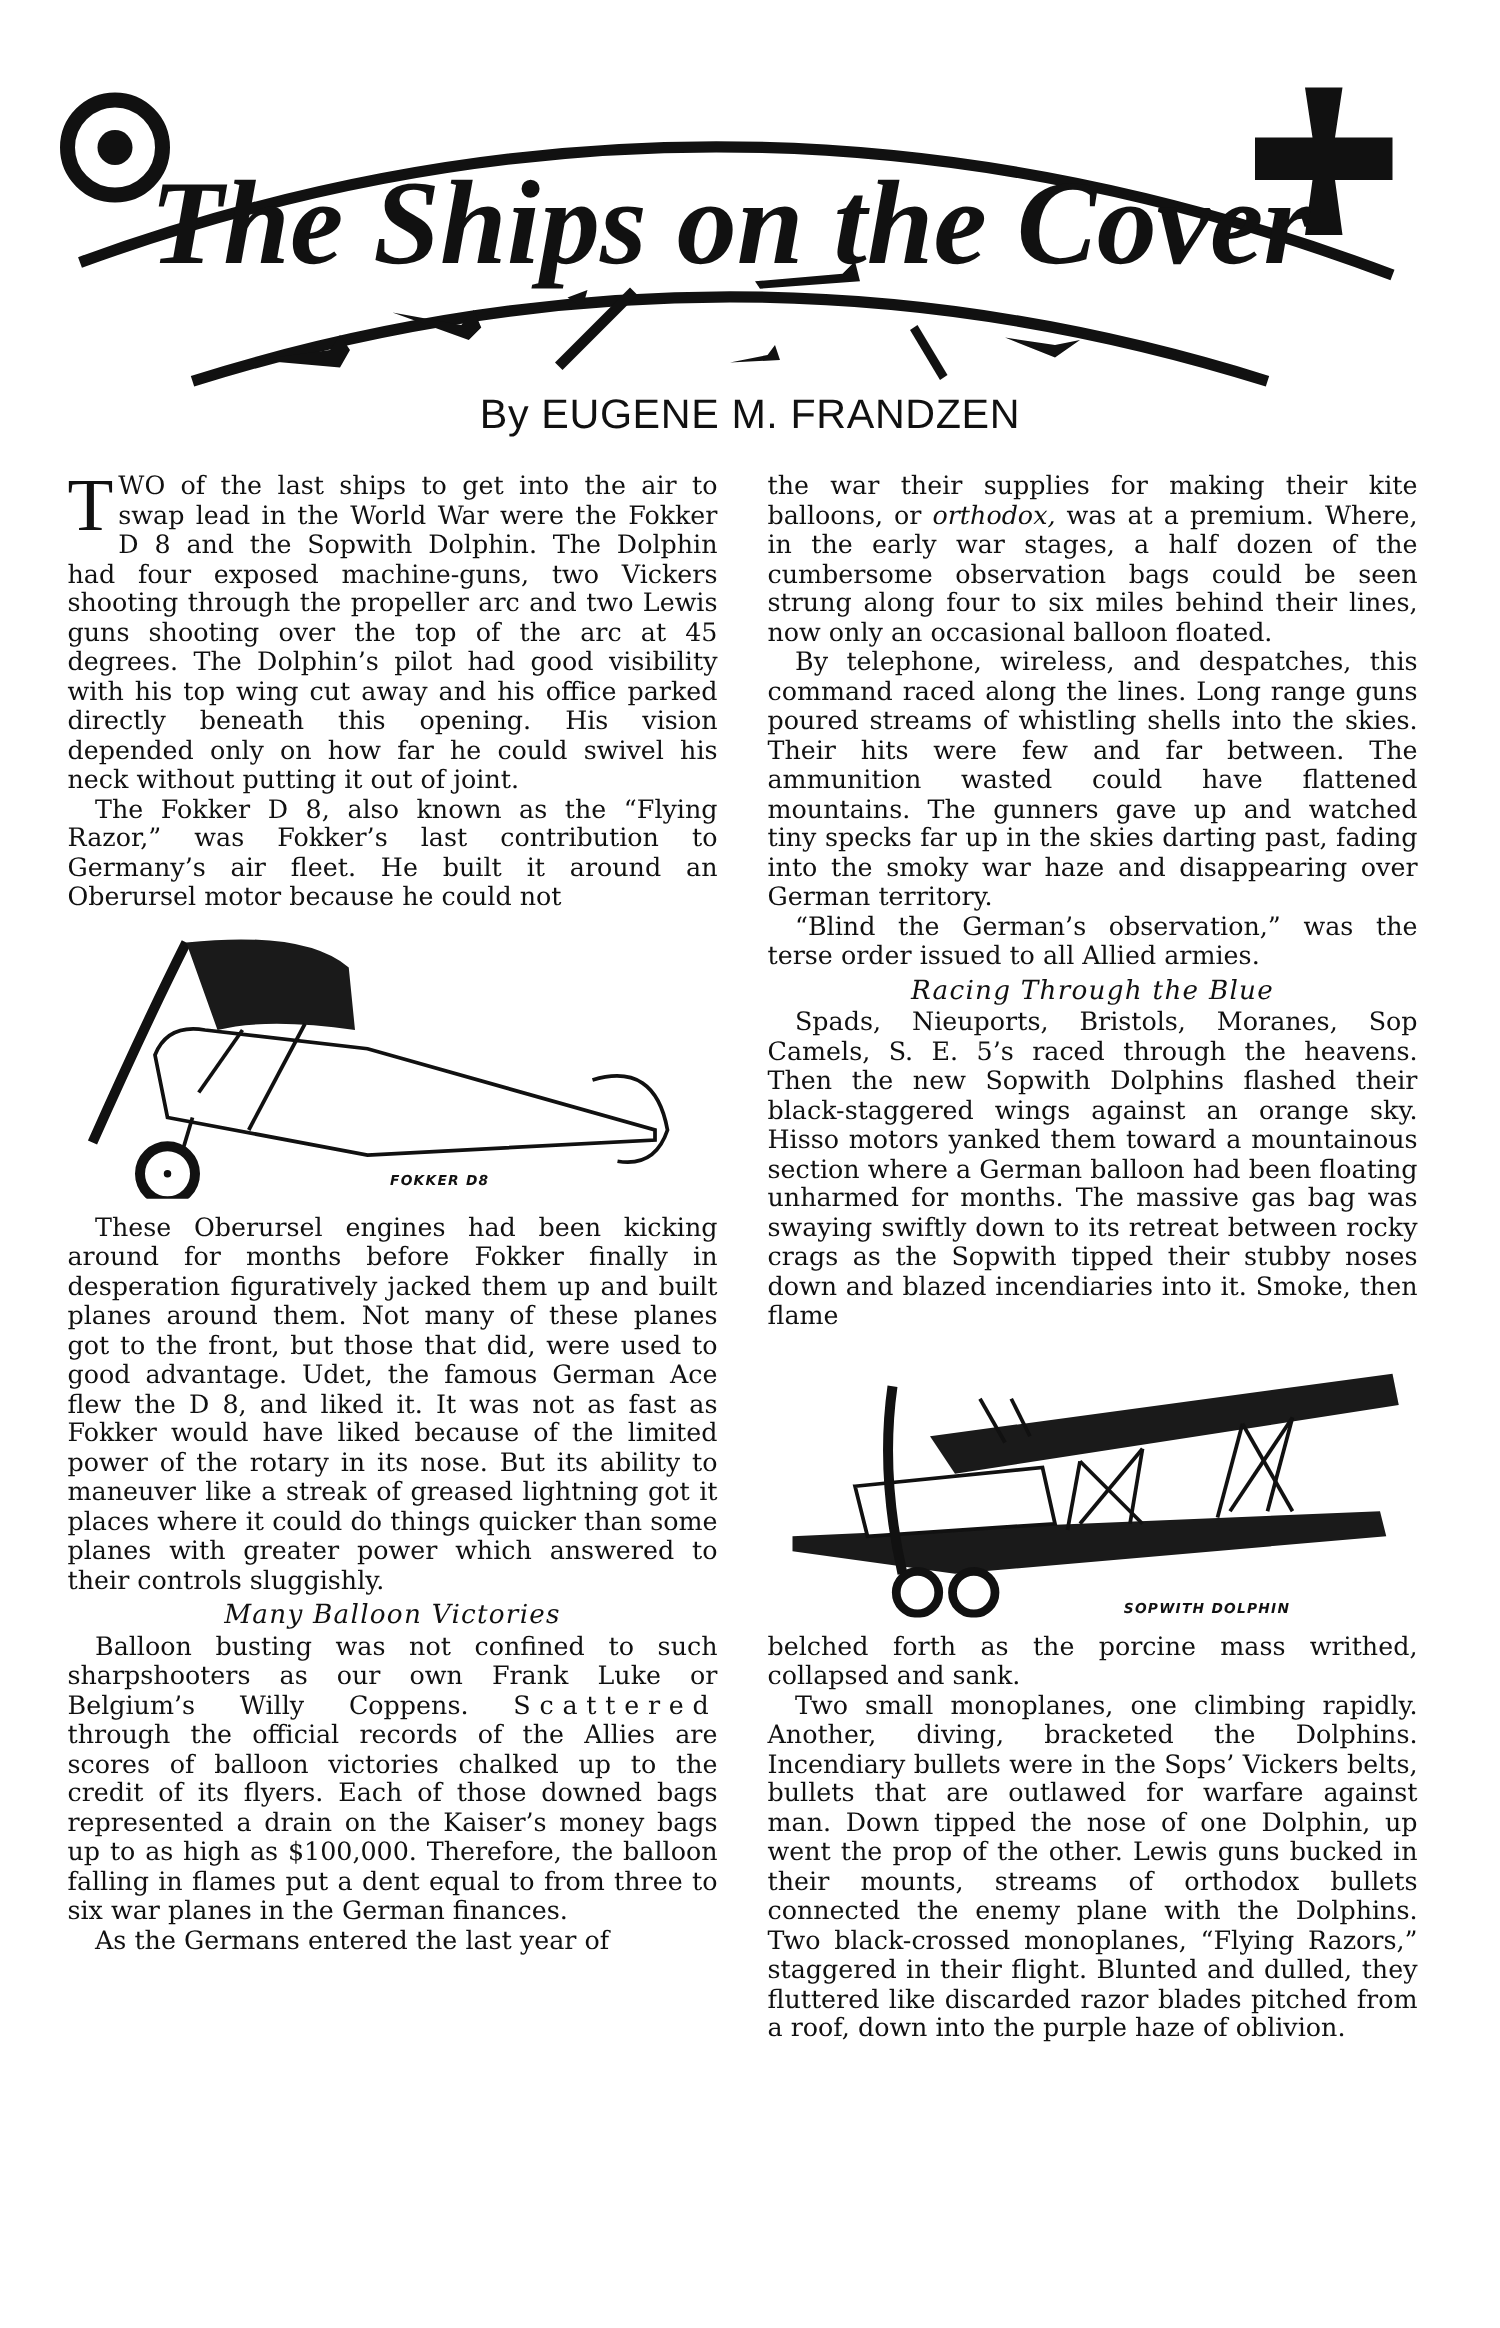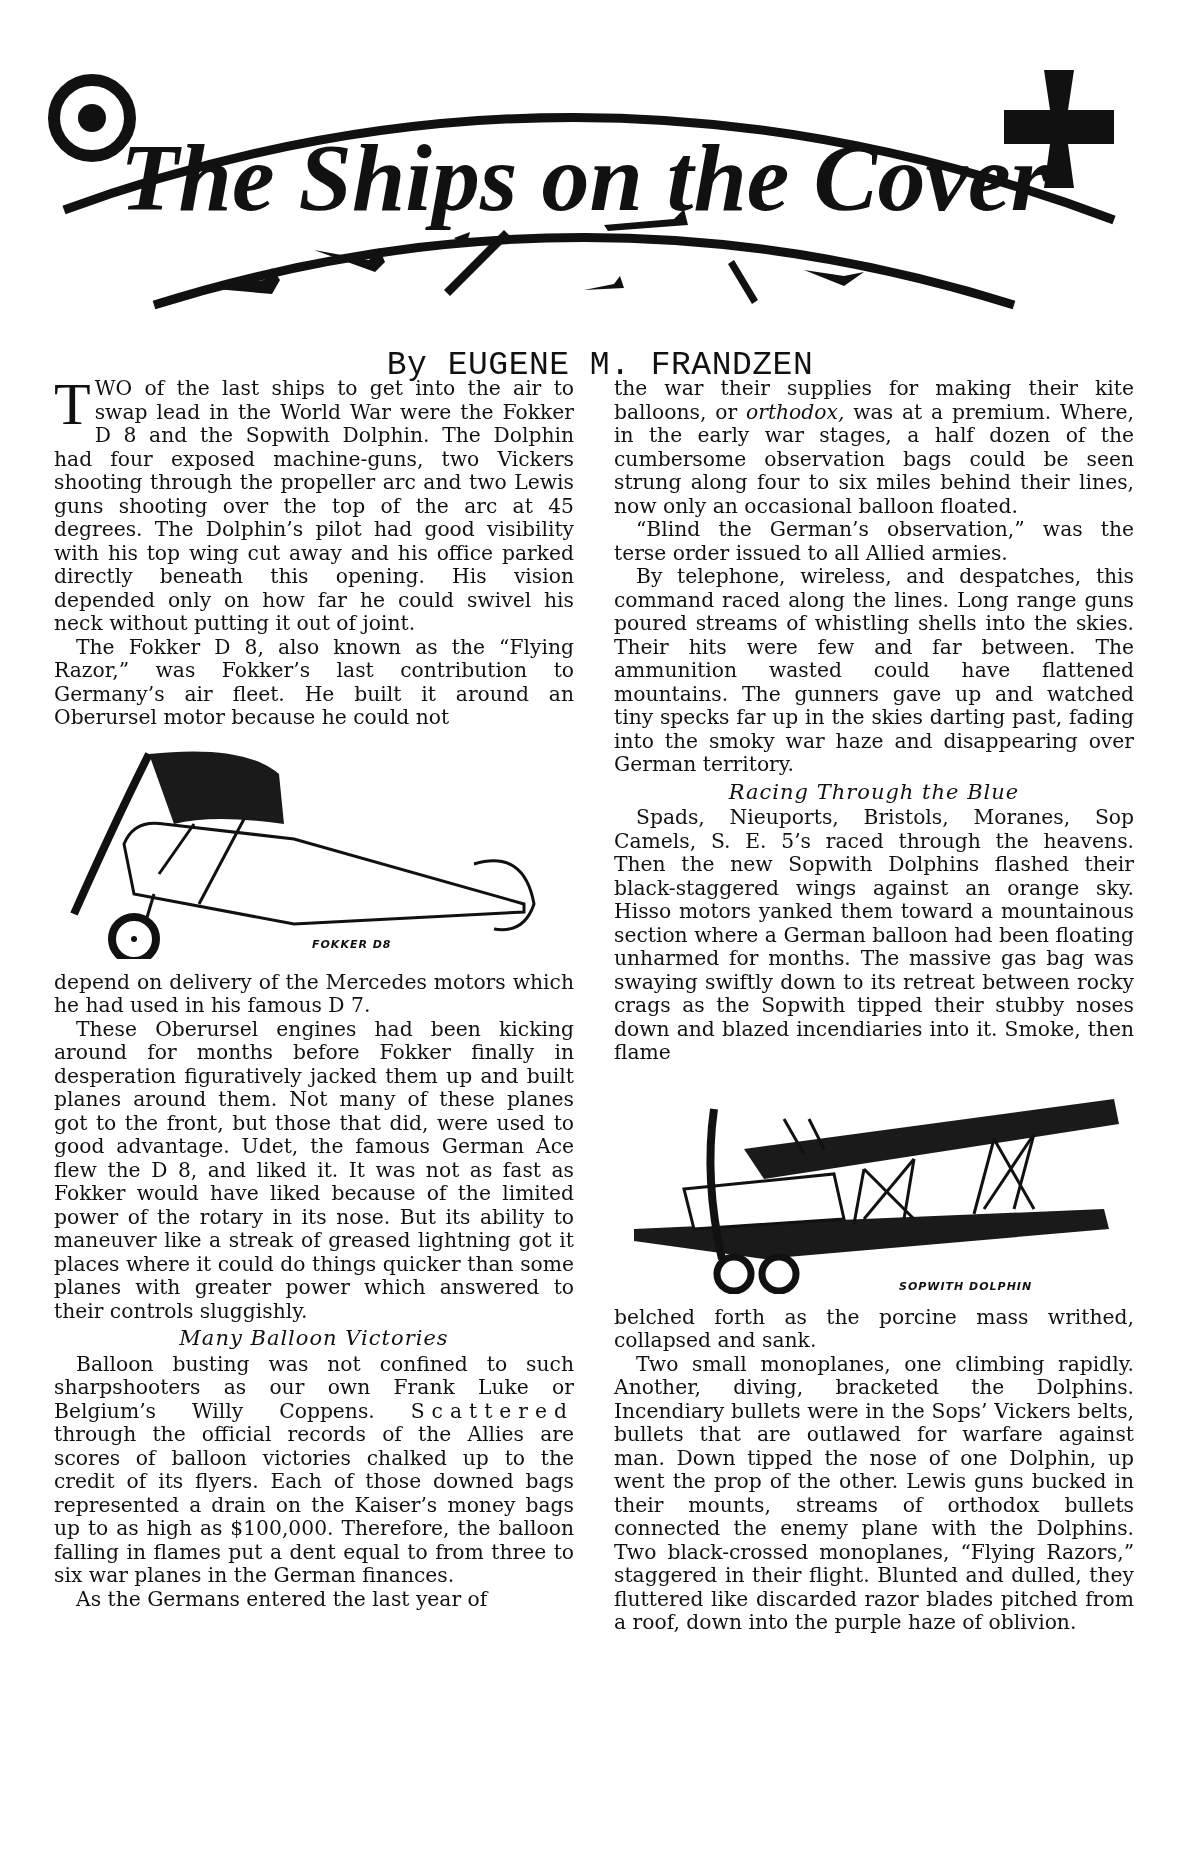--- a/index.html
+++ b/index.html
@@ -1,18 +1,18 @@
 <!DOCTYPE html>
 <html><head>
 <meta charset="utf-8">
 <style>
   html, body { margin: 0; padding: 0; background: #ffffff; }
   body { width: 1200px; height: 1862px; position: relative; overflow: hidden; color: #111; font-family: "DejaVu Serif", "Liberation Serif", serif; }
   .banner { position: absolute; left: 44px; top: 60px; width: 1080px; height: 270px; }
-  .byline { position: absolute; left: 0; top: 312px; width: 1200px; text-align: center; font-family: Liberation Mono, monospace; font-size: 33px; letter-spacing: 0.5px; margin-top: 35px; }
+  .byline { position: absolute; left: 0; top: 312px; width: 1200px; text-align: center; font-family: Liberation Sans, sans-serif; font-size: 33px; letter-spacing: 0.5px; }
   .col { position: absolute; width: 520px; font-size: 20.3px; line-height: 23.5px; text-align: justify; }
   .col p { margin: 0; text-indent: 22px; }
   .col p.noindent { text-indent: 0; }
   .col-left { left: 54px; top: 377px; }
   .col-right { left: 614px; top: 377px; }
   .dropcap { float: left; font-family: "Liberation Serif", serif; font-size: 60px; line-height: 46px; margin: 4px 4px 0 0; }
   .subhead { text-align: center; font-style: italic; font-size: 21px; margin: 4px 0 2px; letter-spacing: 1px; }
   .figure { position: relative; margin: 14px 0 12px; }
   .caption { position: absolute; font-family: "DejaVu Sans", sans-serif; font-style: italic; font-weight: bold; font-size: 11px; letter-spacing: 1px; }
   .spaced { letter-spacing: 7px; }
@@ -66,39 +66,38 @@
       <path d="M420 120 Q470 105 480 160 Q470 190 440 185" fill="none" stroke="#111" stroke-width="3"></path>
       <line x1="105" y1="130" x2="140" y2="80" stroke="#111" stroke-width="3"></line>
       <line x1="145" y1="160" x2="190" y2="75" stroke="#111" stroke-width="3"></line>
       <line x1="100" y1="150" x2="85" y2="200" stroke="#111" stroke-width="3"></line>
       <circle cx="80" cy="195" r="22" fill="#fff" stroke="#111" stroke-width="8"></circle>
       <circle cx="80" cy="195" r="3" fill="#111"></circle>
     </svg>
     <div class="caption" style="left:258px; top:189px;">FOKKER D8</div>
   </div>
 
-  <p class="noindent">depend on delivery of the Mercedes motors which he had used in his famous D 7.</p>
   <p>These Oberursel engines had been kicking around for months before Fokker finally in desperation figuratively jacked them up and built planes around them. Not many of these planes got to the front, but those that did, were used to good advantage. Udet, the famous German Ace flew the D 8, and liked it. It was not as fast as Fokker would have liked because of the limited power of the rotary in its nose. But its ability to maneuver like a streak of greased lightning got it places where it could do things quicker than some planes with greater power which answered to their controls sluggishly.</p>
   <div class="subhead">Many Balloon Victories</div>
   <p>
     <span>Balloon busting was not confined to such sharpshooters as our own Frank Luke or Belgium’s Willy Coppens.</span>
     <span class="spaced">Scattered</span>
     <span>through the official records of the Allies are scores of balloon victories chalked up to the credit of its flyers. Each of those downed bags represented a drain on the Kaiser’s money bags up to as high as $100,000. Therefore, the balloon falling in flames put a dent equal to from three to six war planes in the German finances.</span>
   </p>
   <p>As the Germans entered the last year of</p>
 </div>
 
 <div class="col col-right">
   <p class="noindent">
     <span>the war their supplies for making their kite balloons, or</span>
     <em>orthodox,</em>
     <span>was at a premium. Where, in the early war stages, a half dozen of the cumbersome observation bags could be seen strung along four to six miles behind their lines, now only an occasional balloon floated.</span>
   </p>
+  <p>By telephone, wireless, and despatches, this command raced along the lines. Long range guns poured streams of whistling shells into the skies. Their hits were few and far between. The ammunition wasted could have flattened mountains. The gunners gave up and watched tiny specks far up in the skies darting past, fading into the smoky war haze and disappearing over German territory.</p>
   <p>“Blind the German’s observation,” was the terse order issued to all Allied armies.</p>
-  <p>By telephone, wireless, and despatches, this command raced along the lines. Long range guns poured streams of whistling shells into the skies. Their hits were few and far between. The ammunition wasted could have flattened mountains. The gunners gave up and watched tiny specks far up in the skies darting past, fading into the smoky war haze and disappearing over German territory.</p>
   <div class="subhead">Racing Through the Blue</div>
   <p>Spads, Nieuports, Bristols, Moranes, Sop Camels, S. E. 5’s raced through the heavens. Then the new Sopwith Dolphins flashed their black-staggered wings against an orange sky. Hisso motors yanked them toward a mountainous section where a German balloon had been floating unharmed for months. The massive gas bag was swaying swiftly down to its retreat between rocky crags as the Sopwith tipped their stubby noses down and blazed incendiaries into it. Smoke, then flame</p>
 
   <div class="figure" style="height:215px;">
     <svg width="520" height="215" viewBox="0 0 520 215">
       <path d="M130 70 L500 20 L505 45 L150 100 Z" fill="#1a1a1a"></path>
       <path d="M20 150 L130 145 L490 130 L495 150 L150 180 L20 162 Z" fill="#1a1a1a"></path>
       <path d="M70 110 L220 95 L230 140 L80 150 Z" fill="#fff" stroke="#111" stroke-width="3"></path>
       <path d="M100 30 Q90 100 108 180" stroke="#111" stroke-width="8" fill="none"></path>
       <g stroke="#111" stroke-width="3">

